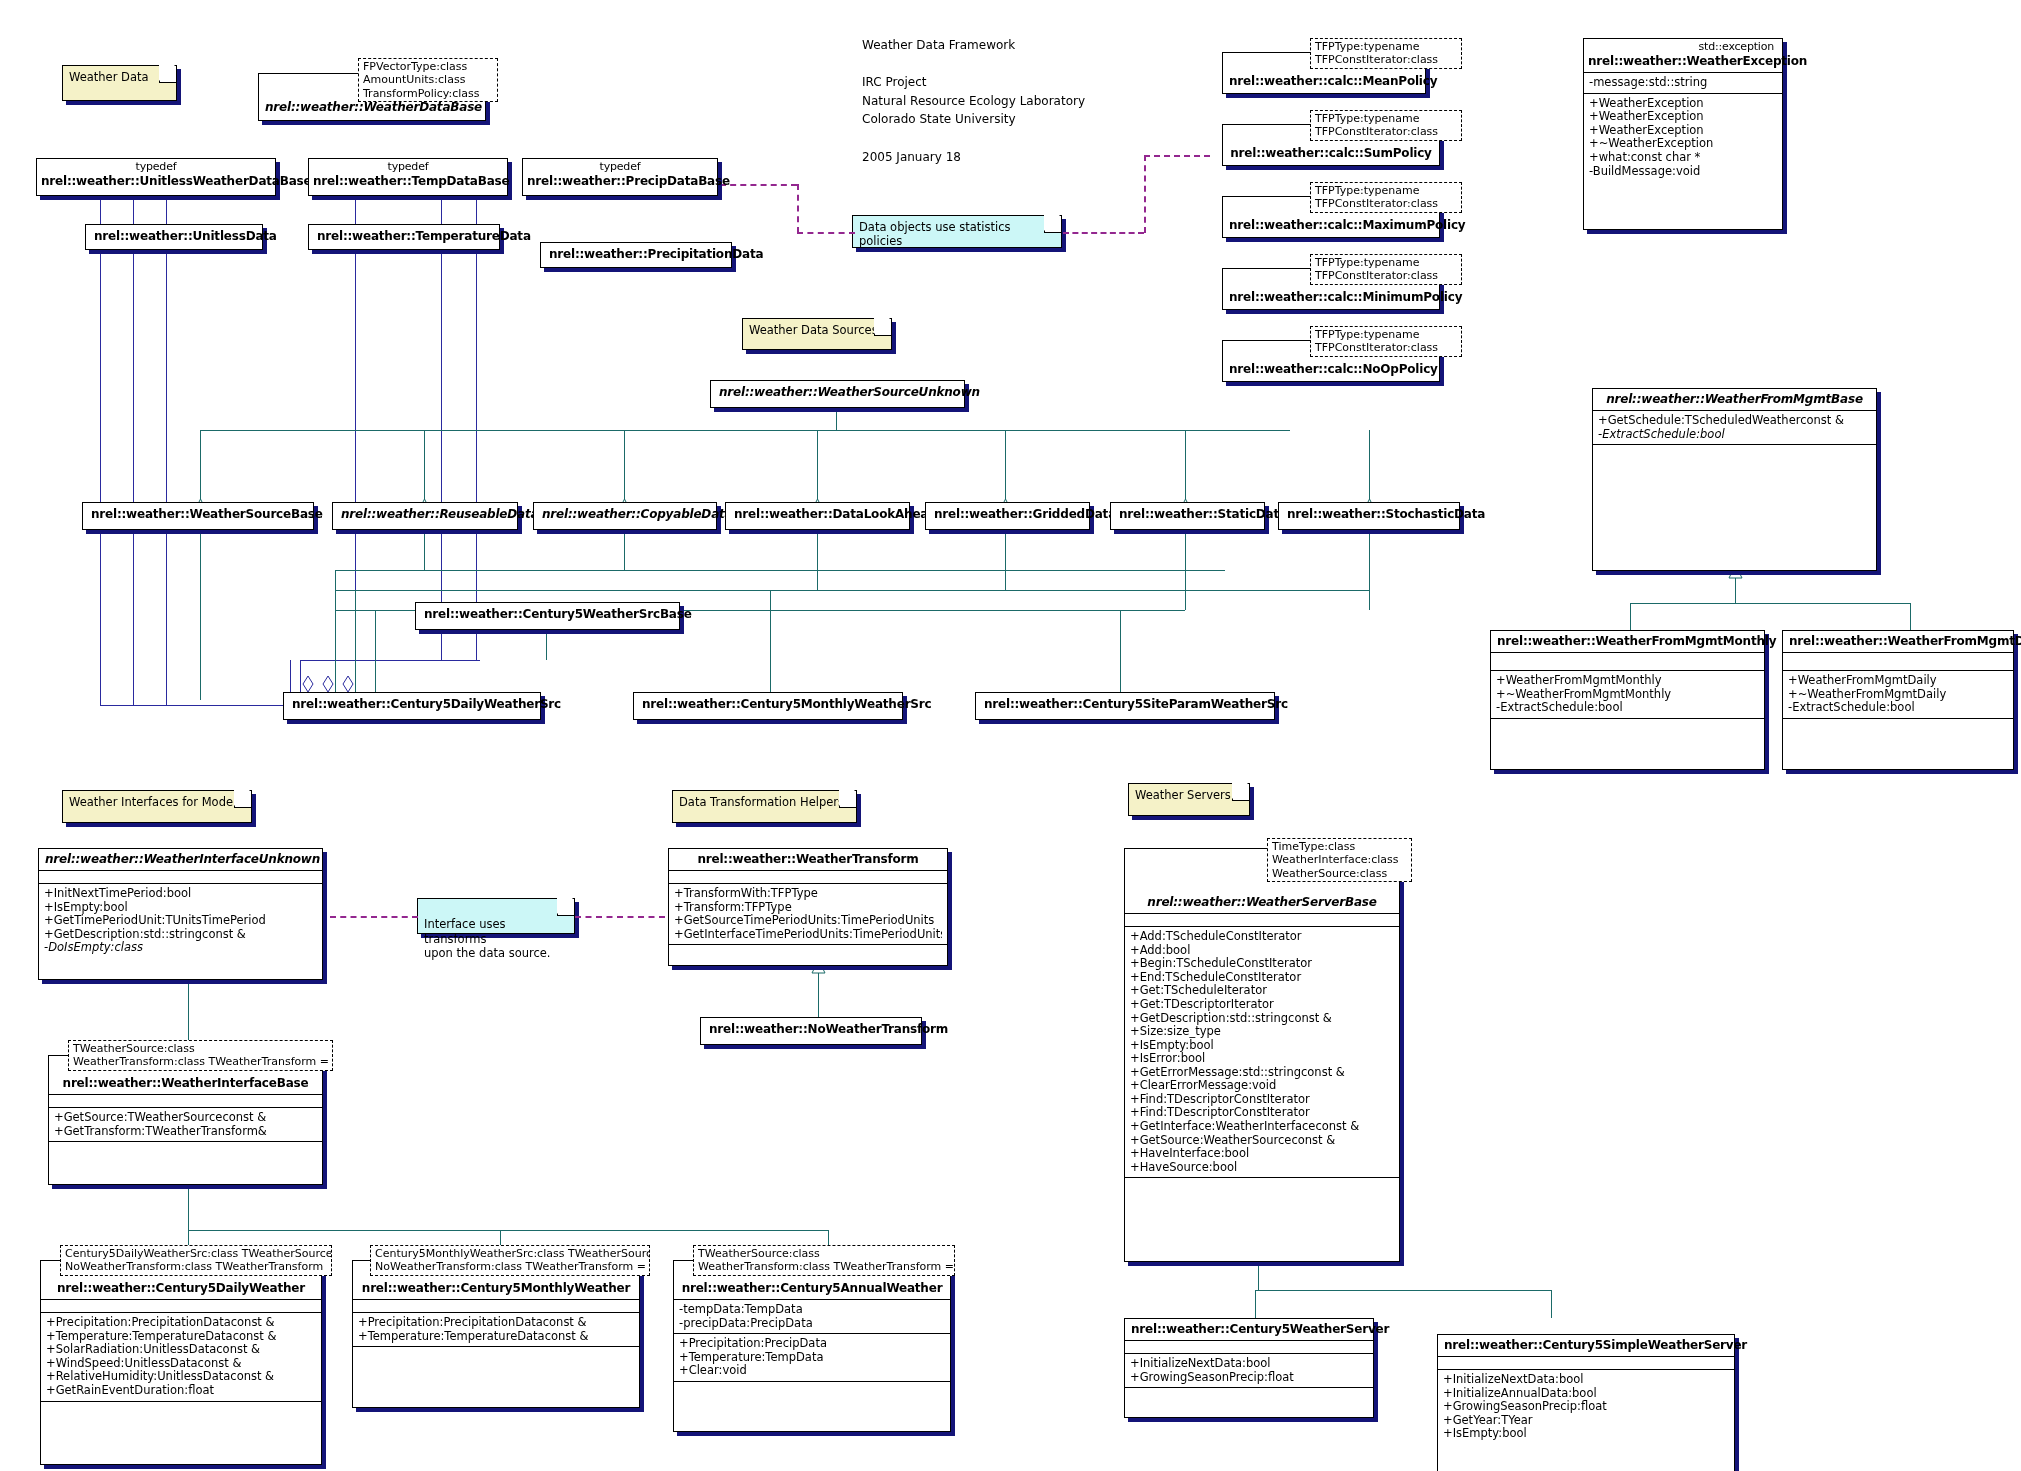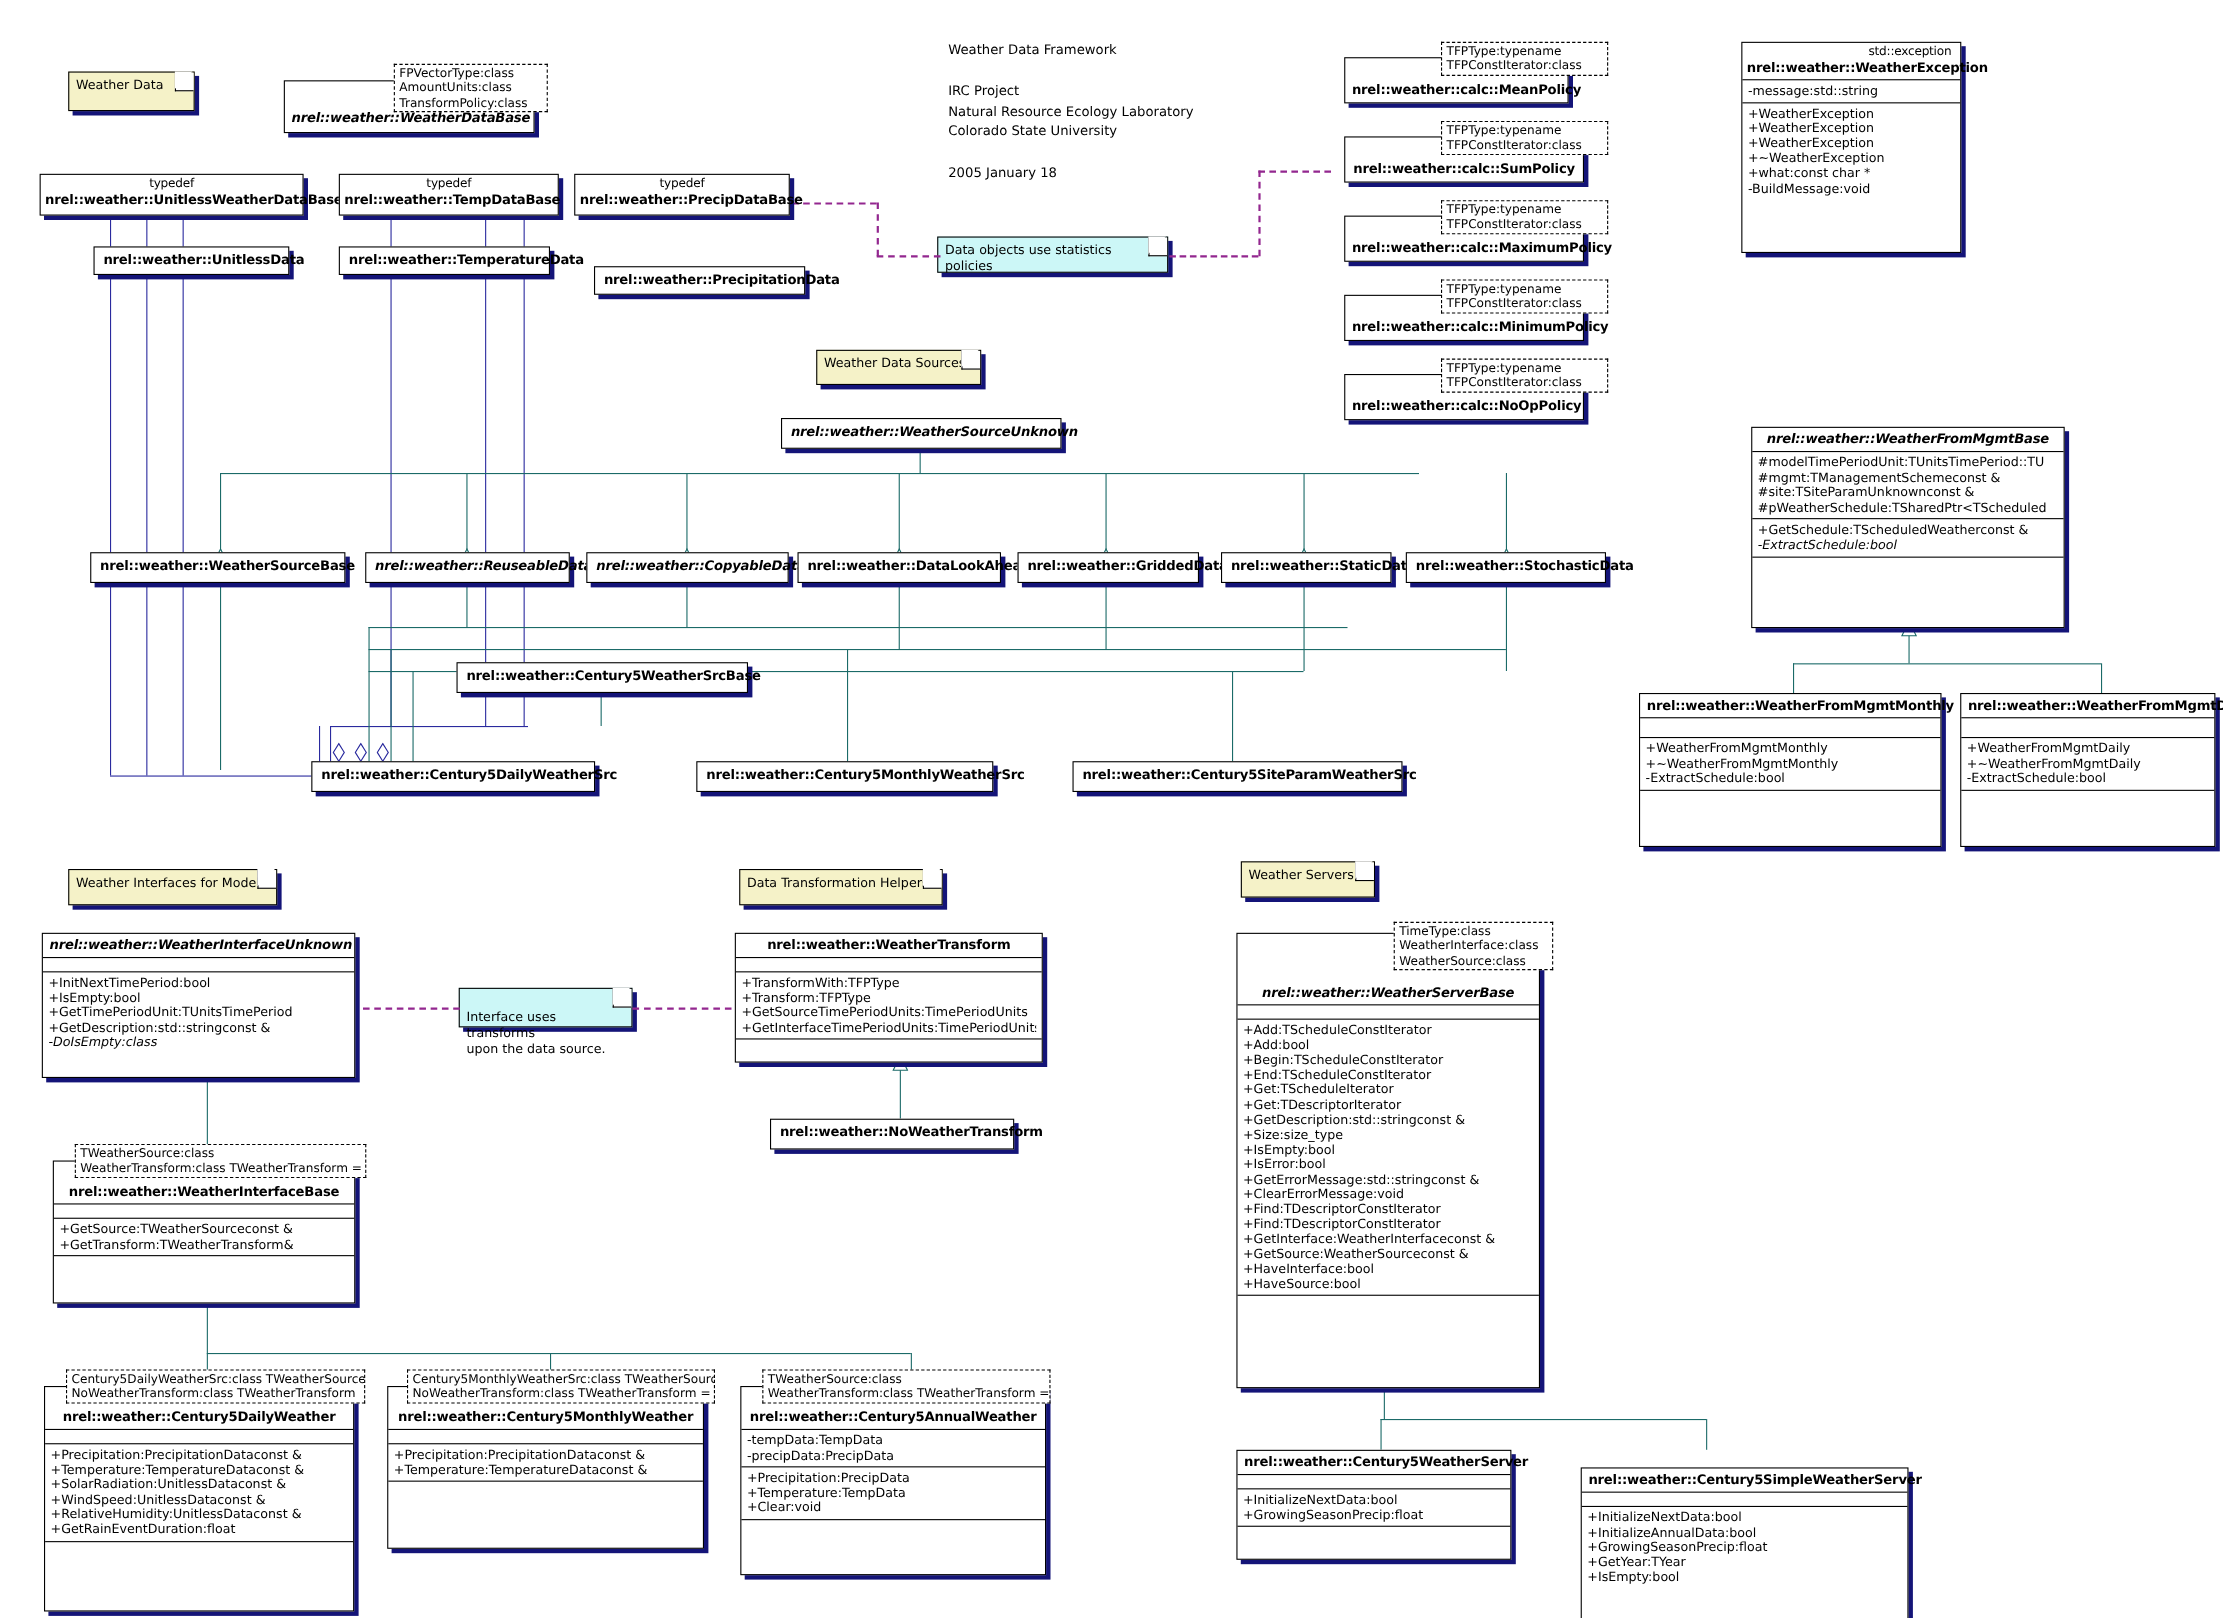--- a/index.html
+++ b/index.html
@@ -437,26 +437,20 @@
   </div>
   <div class="uml simple" style="left:633px;top:692px;width:270px;height:28px;">
     <div class="title">nrel::weather::Century5MonthlyWeatherSrc</div>
   </div>
   <div class="uml simple" style="left:975px;top:692px;width:300px;height:28px;">
     <div class="title">nrel::weather::Century5SiteParamWeatherSrc</div>
   </div>
 
   <div class="uml" style="left:1592px;top:388px;width:285px;height:183px;">
     <div class="title abs">nrel::weather::WeatherFromMgmtBase</div>
-    <div class="sec">
-      <div class="mem">#modelTimePeriodUnit:TUnitsTimePeriod::TU</div>
-      <div class="mem">#mgmt:TManagementSchemeconst &amp;</div>
-      <div class="mem">#site:TSiteParamUnknownconst &amp;</div>
-      <div class="mem">#pWeatherSchedule:TSharedPtr&lt;TScheduled</div>
-    </div>
     <div class="sec">
       <div class="mem">+GetSchedule:TScheduledWeatherconst &amp;</div>
       <div class="mem ital">-ExtractSchedule:bool</div>
     </div>
     <div class="sec">
         <div class="empty"></div>
       </div>
   </div>
 
   <div class="uml" style="left:1490px;top:630px;width:275px;height:140px;">

